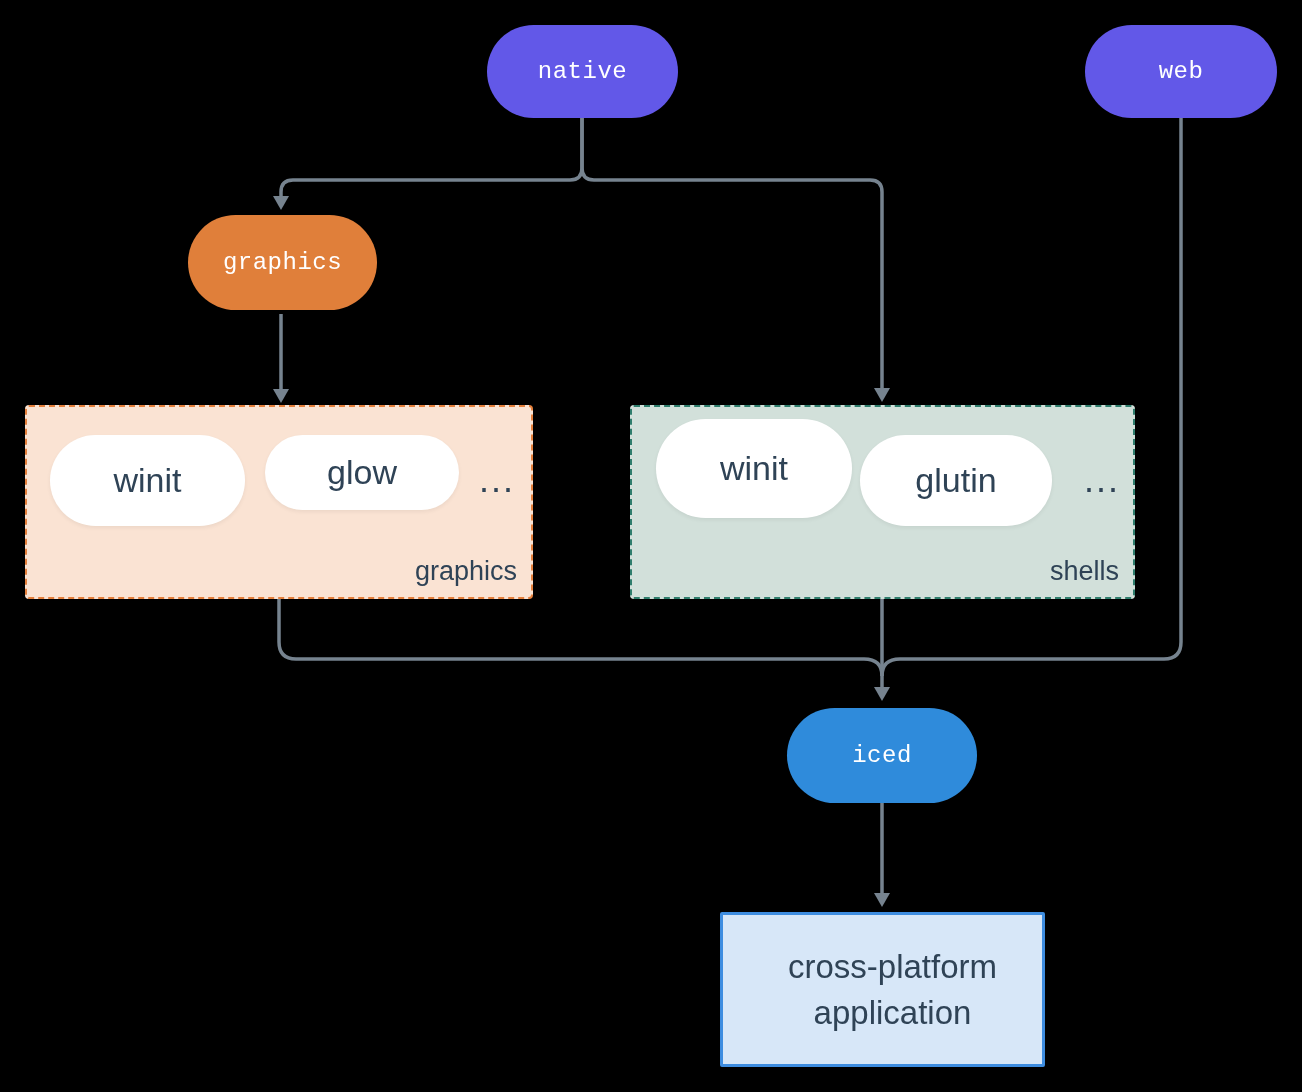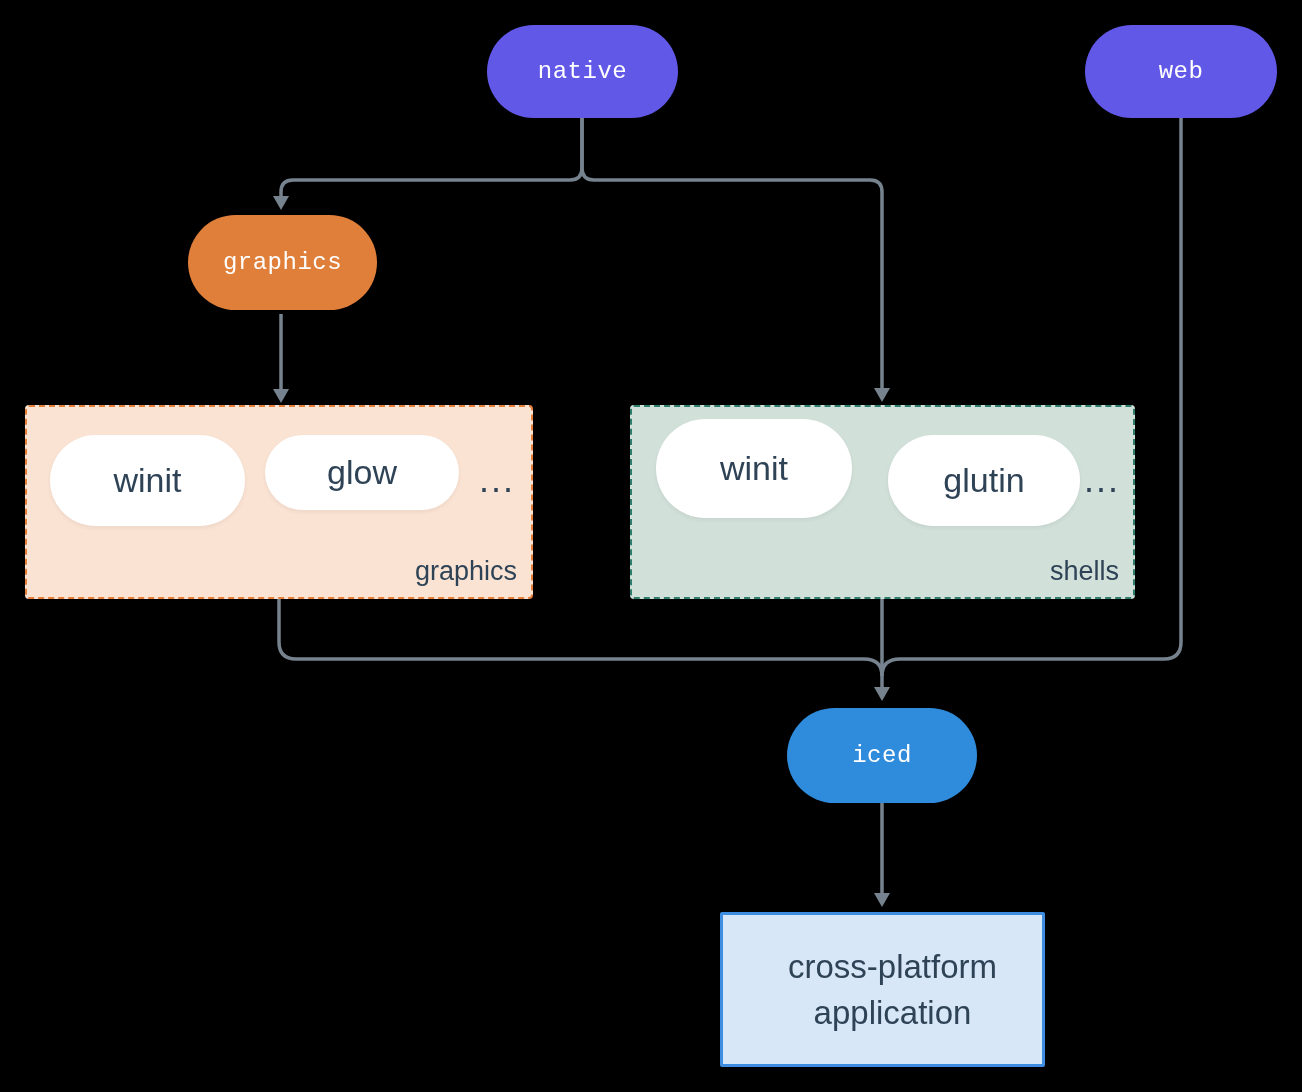--- a/index.html
+++ b/index.html
@@ -69,21 +69,21 @@
   }
   .sub-pill {
     background: var(--c-white, #ffffff);
     color: var(--c-text_dark, #2f4356);
     font-size: 34px;
     box-shadow: 0 2px 4px rgba(0,0,0,0.06);
   }
   #pill-wgpu   { left: 23px;  top: 28px; width: 195px; height: 91px; }
   #pill-glow   { left: 238px; top: 28px; width: 194px; height: 75px; }
   #pill-winit  { left: 24px;  top: 12px; width: 196px; height: 99px; }
-  #pill-glutin { left: 256px; top: 28px; width: 192px; height: 91px; }
+  #pill-glutin { left: 228px; top: 28px; width: 192px; height: 91px; }
   .ellipsis {
     position: absolute;
     left: 452px;
     top: 52px;
     color: var(--c-text_dark, #2f4356);
     font-size: 36px;
     letter-spacing: 2px;
   }
   .group-label {
     position: absolute;

